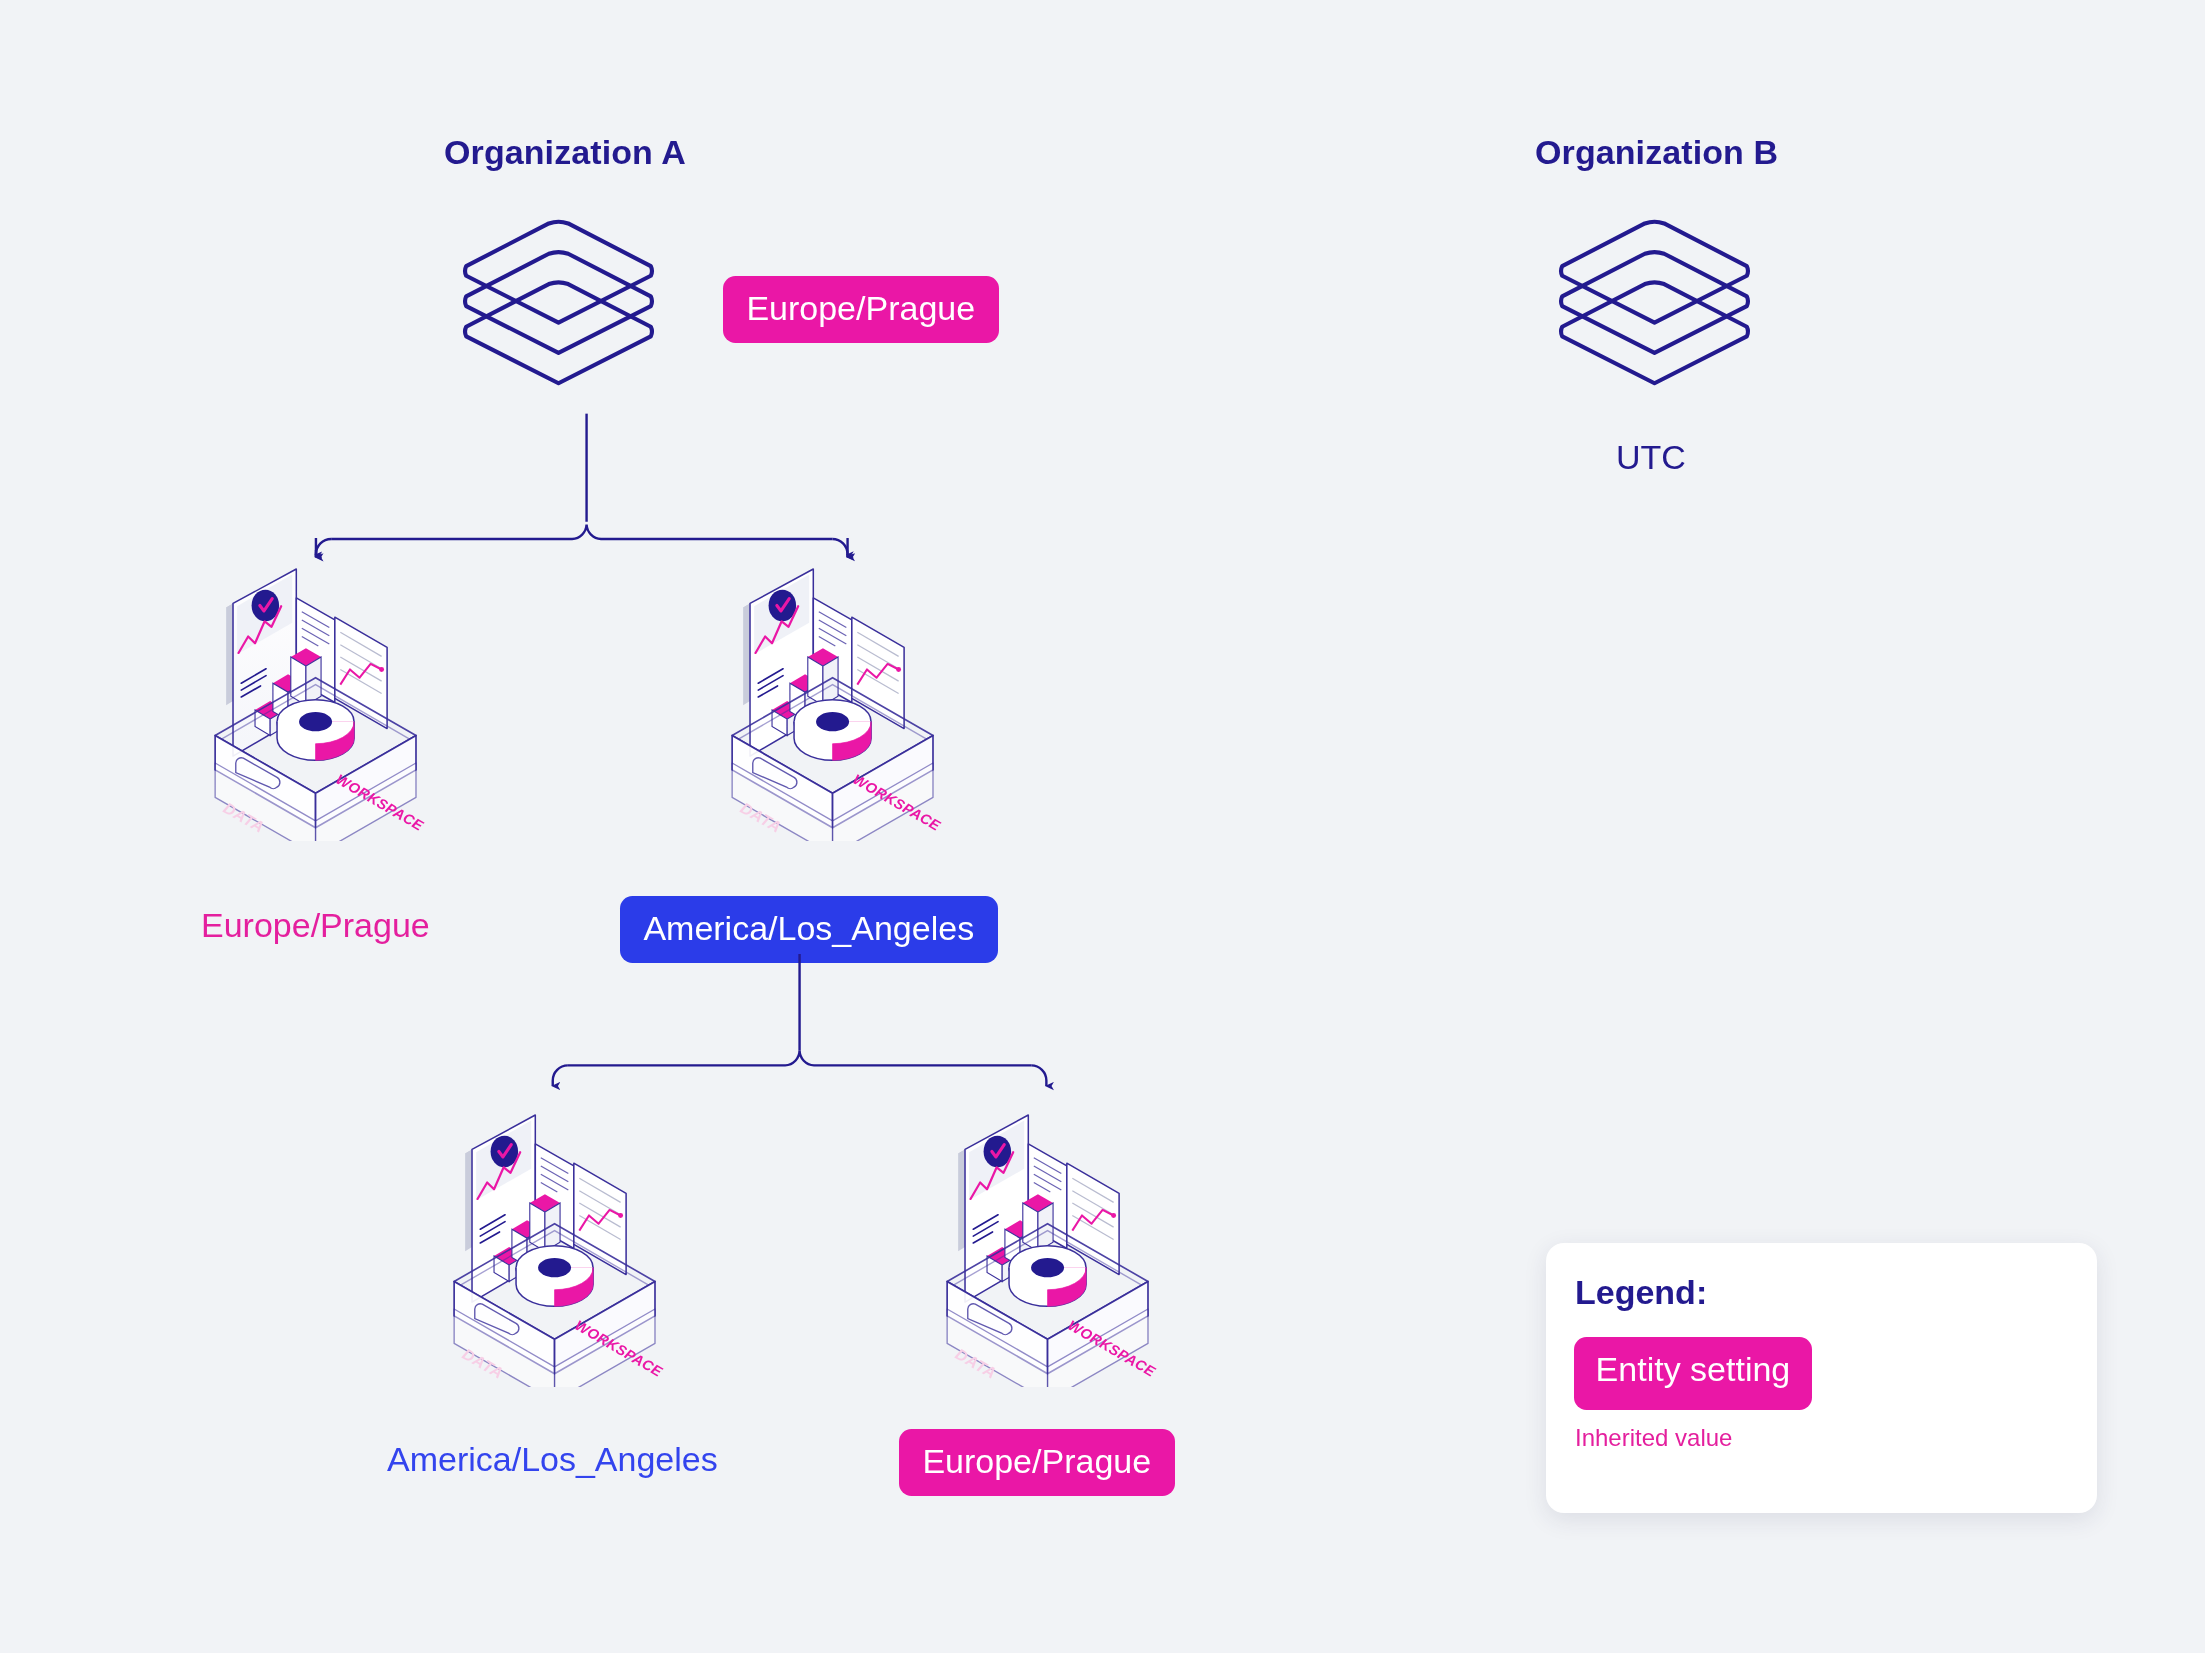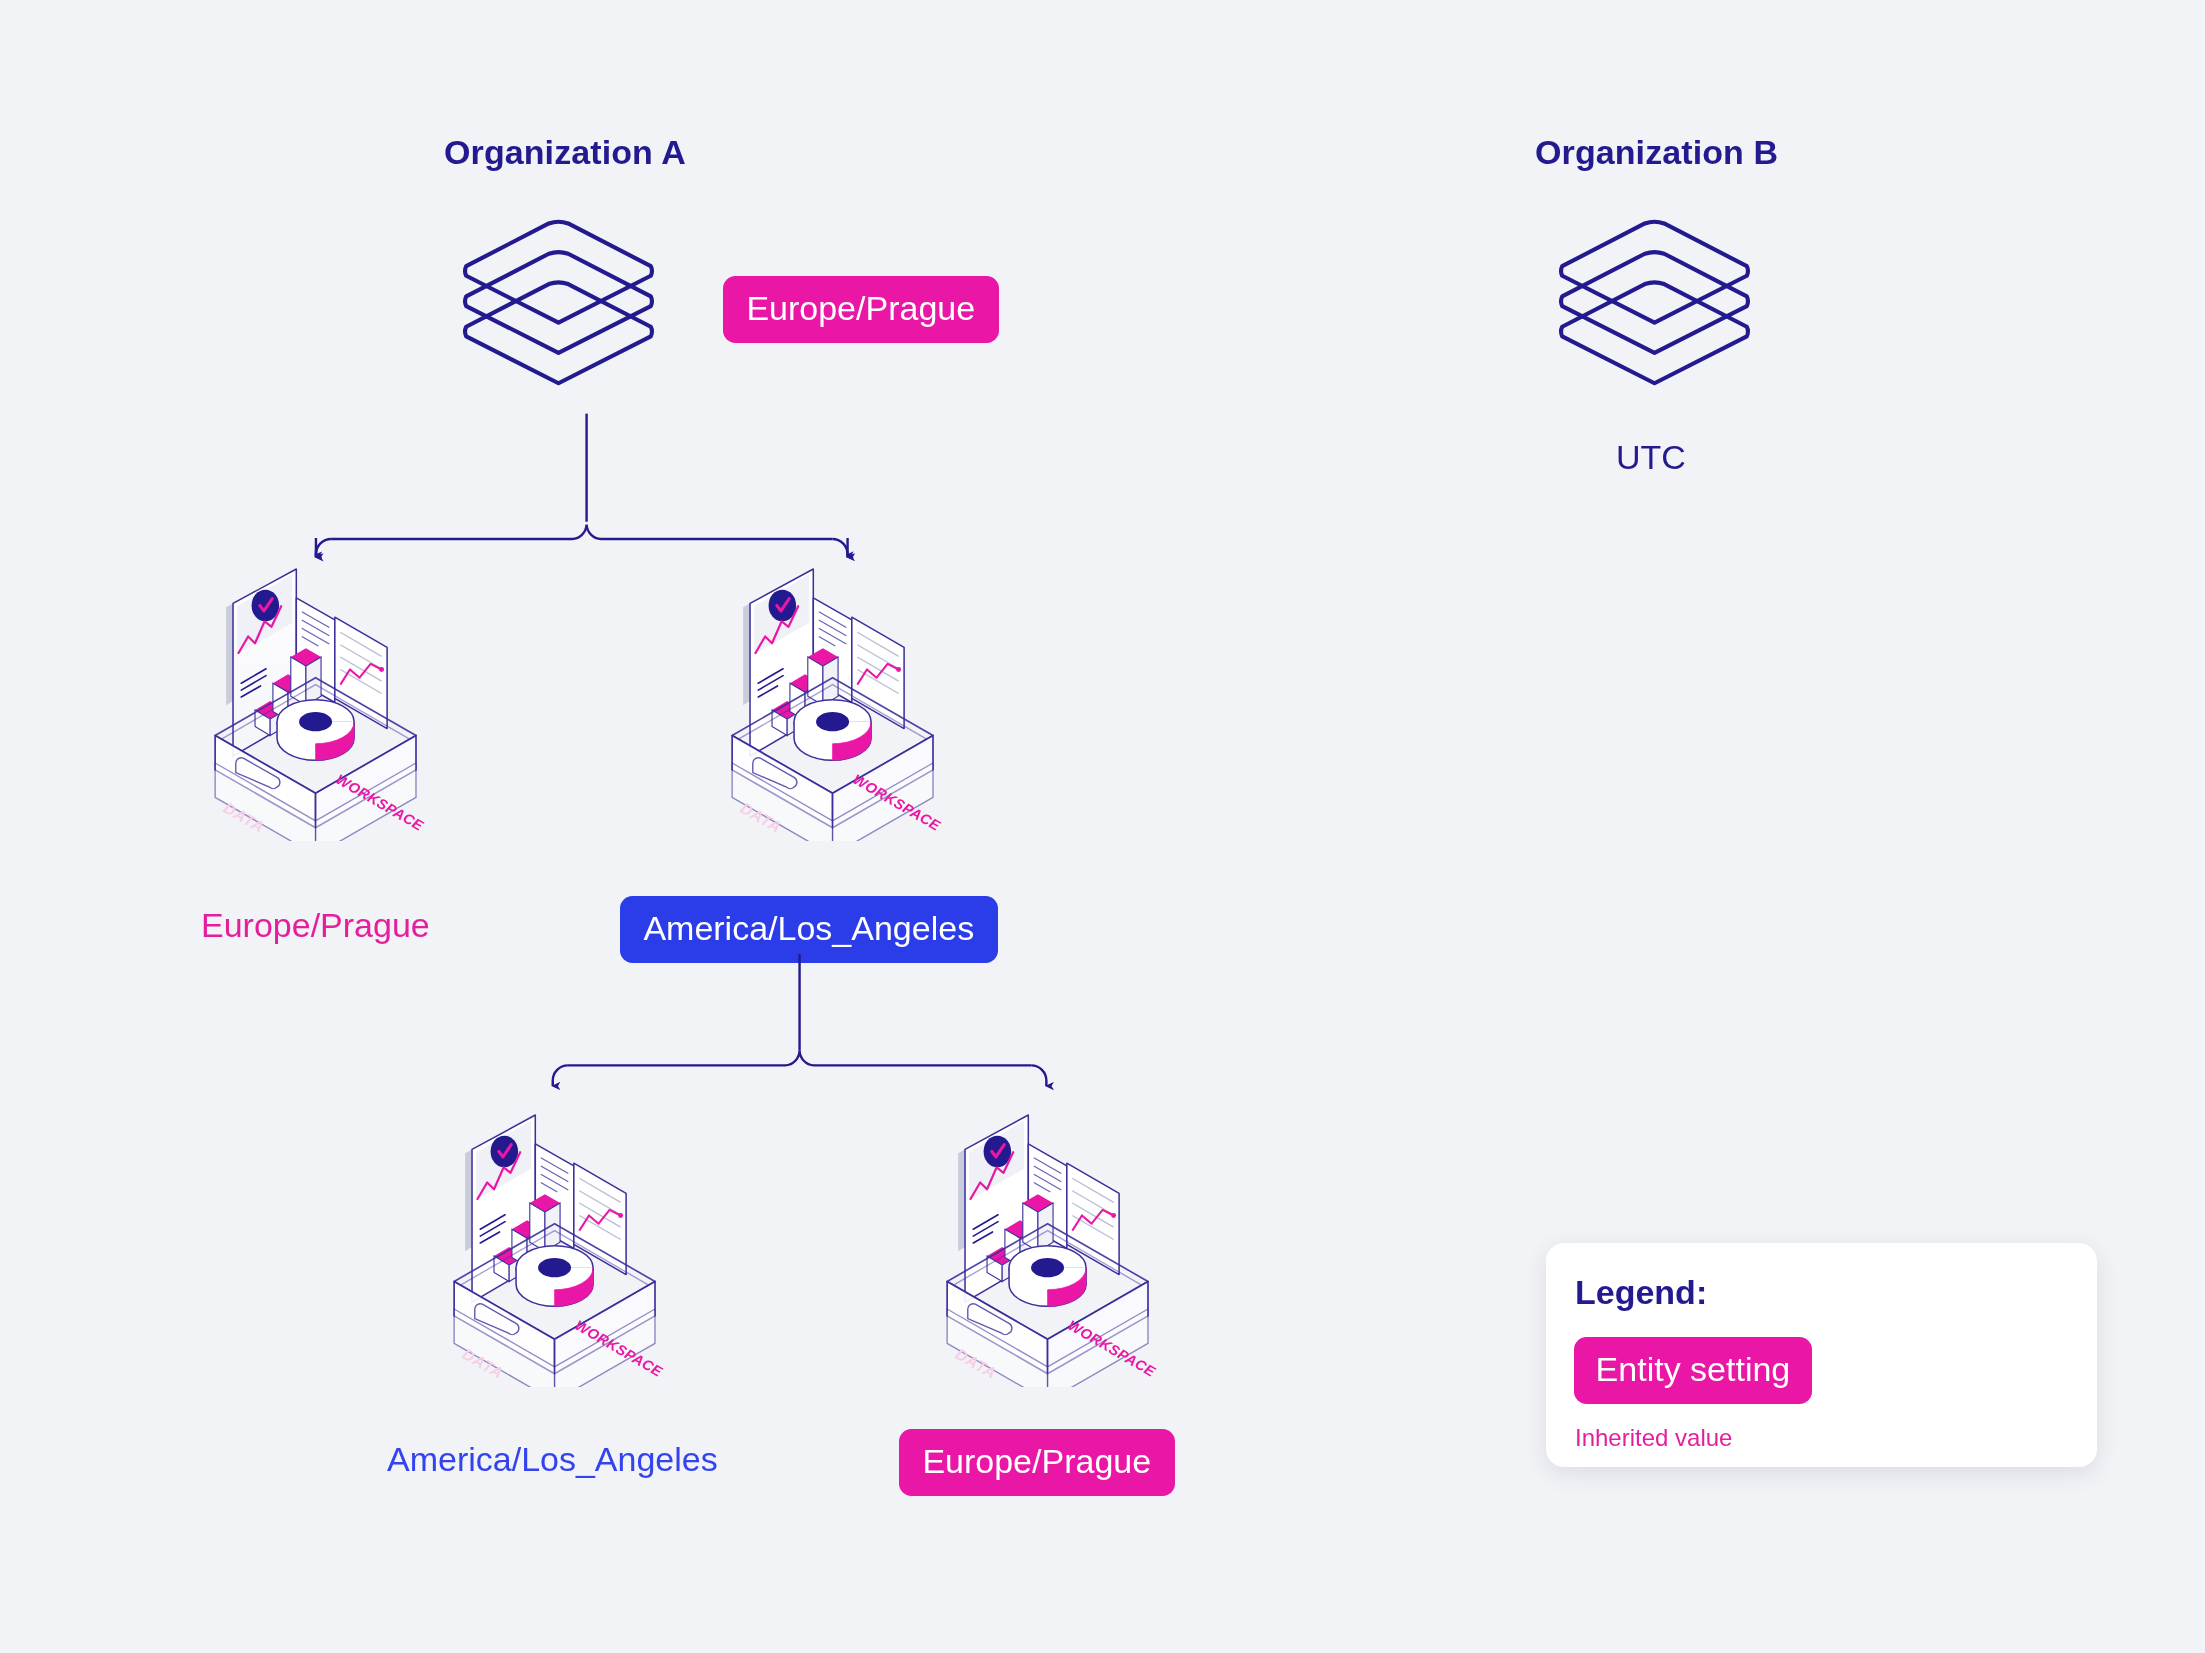--- a/index.html
+++ b/index.html
@@ -63,21 +63,21 @@
 
   
   .workspace { position: absolute; }
 
   
   #legend-card {
     position: absolute;
     left: 1546px;
     top: 1243px;
     width: 551px;
-    height: 224px;
+    height: 270px;
     background: #ffffff;
     border-radius: 18px;
     box-shadow: 0 6.9px 23.4px rgba(40, 40, 80, 0.10);
   }
   #legend-title {
     position: absolute;
     left: 29px;
     top: 30px;
     font-size: 34px;
     font-weight: bold;
@@ -86,21 +86,21 @@
   }
   #legend-entity-badge {
     position: absolute;
     left: 27.6px;
     top: 94px;
     background: #ea17a6;
     color: #fff;
     border-radius: 12.4px;
     font-size: 34px;
     line-height: 1;
-    padding: 15px 22px 18px 22px;
+    padding: 15px 22px 24px 22px;
     white-space: nowrap;
   }
   #legend-inherited {
     position: absolute;
     left: 29px;
     top: 181px;
     font-size: 24px;
     color: #e41f9e;
     white-space: nowrap;
   }

